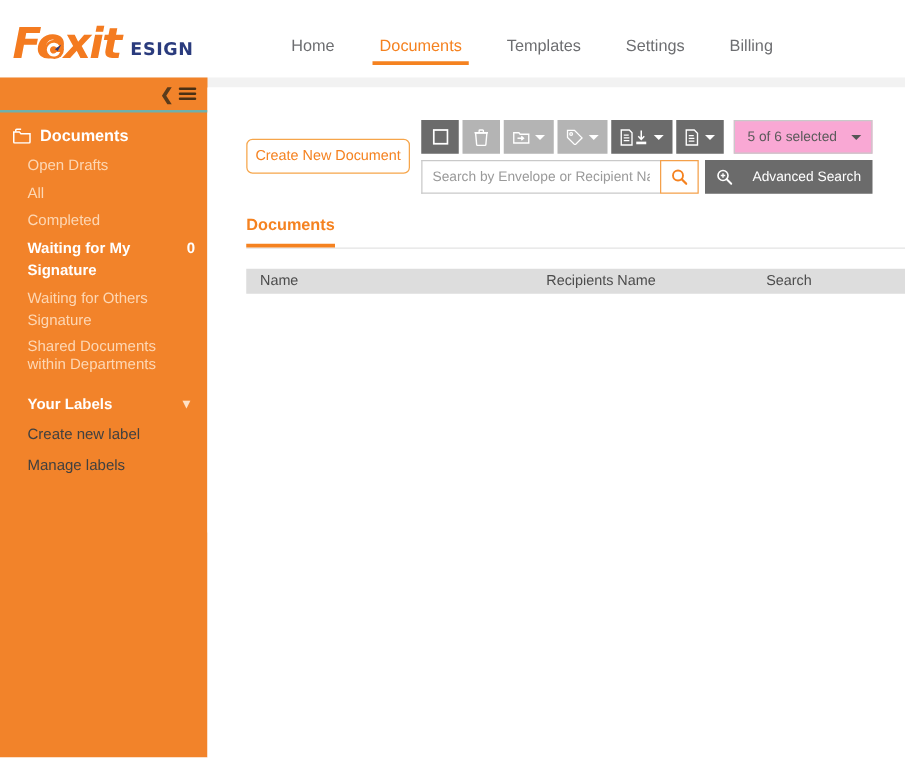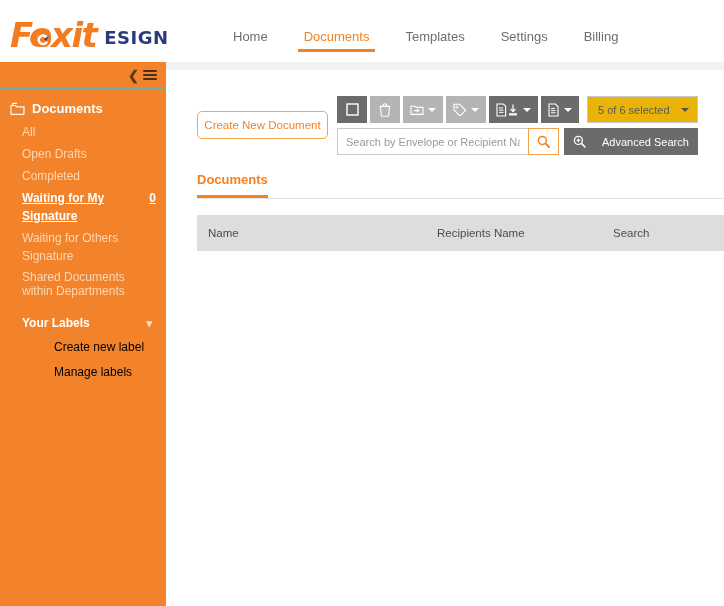--- a/index.html
+++ b/index.html
@@ -47,21 +47,21 @@
   .logo-swirl {
     position: absolute;
     left: 25px;
     top: 13px;
     width: 17px;
     height: 17px;
     pointer-events: none;
   }
   .logo-esign {
     font-family: "DejaVu Sans", sans-serif;
-    font-size: 18px;
+    font-size: 14px;
     font-weight: bold;
     color: #2a3b7d;
     letter-spacing: 0.5px;
     padding-bottom: 4px;
   }
 
   .nav {
     position: absolute;
     left: 215px;
     top: 26px;
@@ -171,21 +171,20 @@
     padding: 2px 10px 2px 22px;
     color: #fdd7b4;
     font-size: 12px;
     line-height: 18px;
     cursor: pointer;
     min-height: 20px;
   }
   .side-link.bold {
     color: #ffffff;
     font-weight: bold;
-    text-decoration: underline;
   }
   .side-link .count {
     margin-left: 10px;
     font-weight: bold;
     color: #ffffff;
     font-size: 12px;
   }
   .side-link.two-line { line-height: 14px; padding-top: 3px; padding-bottom: 3px; }
   .side-sub-head {
     display: flex;
@@ -196,21 +195,21 @@
     font-size: 12px;
     font-weight: bold;
     cursor: pointer;
     margin-top: 12px;
   }
   .chev-dn {
     color: #ffe2c6;
     font-size: 11px;
     line-height: 11px;
   }
-  .side-link.label-link { color: #000000; margin-top: 3px; margin-left: 32px; }
+  .side-link.label-link { color: #404040; margin-top: 3px; }
   .quick-links {
     display: flex;
     align-items: center;
     gap: 6px;
     padding: 6px 0 4px 8px;
     color: #ffffff;
     font-size: 13px;
     font-weight: bold;
     cursor: pointer;
     margin-top: 10px;
@@ -267,21 +266,21 @@
     border-left: 4px solid transparent;
     border-right: 4px solid transparent;
     border-top: 4px solid #ffffff;
     margin-left: 1px;
   }
   .select-box {
     height: 27px;
     width: 111px;
     margin-left: 5px;
     border: 1px solid #c9c9c9;
-    background: #eab308;
+    background: #f9a8d4;
     display: flex;
     align-items: center;
     justify-content: space-between;
     padding: 0 8px 0 10px;
     font-size: 11px;
     color: #5a5a5a;
     cursor: pointer;
   }
   .select-box .caret { border-top-color: #555; }
 
@@ -350,21 +349,21 @@
   }
 
   .table {
     position: absolute;
     left: 31px; top: 145px;
     width: 527px;
   }
   .thead {
     display: flex;
     background: #dddddd;
-    height: 36px;
+    height: 20px;
     align-items: center;
     font-size: 11.5px;
     color: #4c4c4c;
   }
   .th-name { width: 240px; padding-left: 11px; }
   .th-recip { width: 176px; }
   .th-actions { width: 111px; }
   .tbody { height: 0; }
 
   svg { display: block; }
@@ -415,24 +414,24 @@
         <span class="ico">
           <svg width="15" height="13" viewBox="0 0 15 13">
             <path d="M1 3.5 h4.5 l1.2 1.4 H14 v6.6 a0.9 0.9 0 0 1-.9.9 H1.9 a0.9 0.9 0 0 1-.9-.9 Z" fill="none" stroke="#ffffff" stroke-width="1.2"></path>
             <path d="M2.6 3.4 V2.1 a0.7 0.7 0 0 1 .7-.7 h3.6" fill="none" stroke="#ffffff" stroke-width="1.2"></path>
           </svg>
         </span>
         <span>Documents</span>
       </div>
 
       <div class="side-link">
+        <span>Open Drafts</span>
+      </div>
+      <div class="side-link">
         <span>All</span>
-      </div>
-      <div class="side-link">
-        <span>Open Drafts</span>
       </div>
       <div class="side-link">
         <span>Completed</span>
       </div>
       <div class="side-link bold">
         <span>Waiting for My Signature</span>
         <span class="count">0</span>
       </div>
       <div class="side-link">
         <span>Waiting for Others Signature</span>

